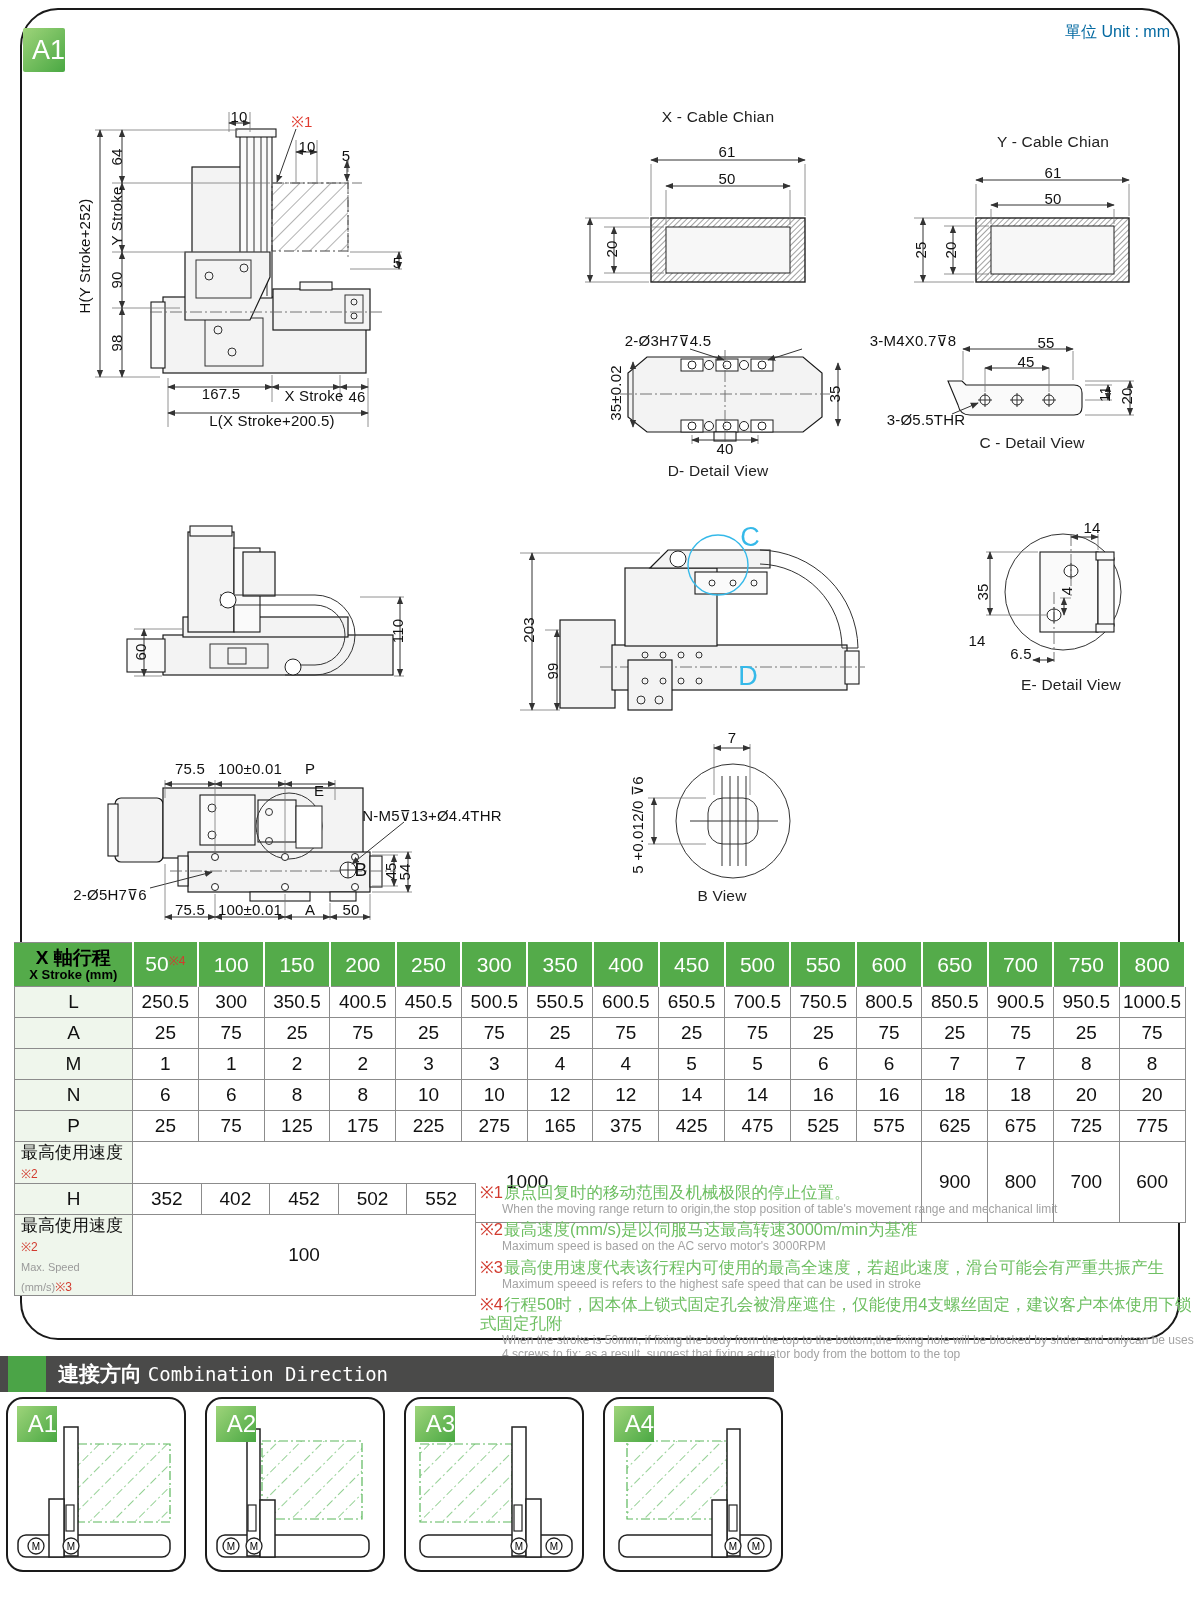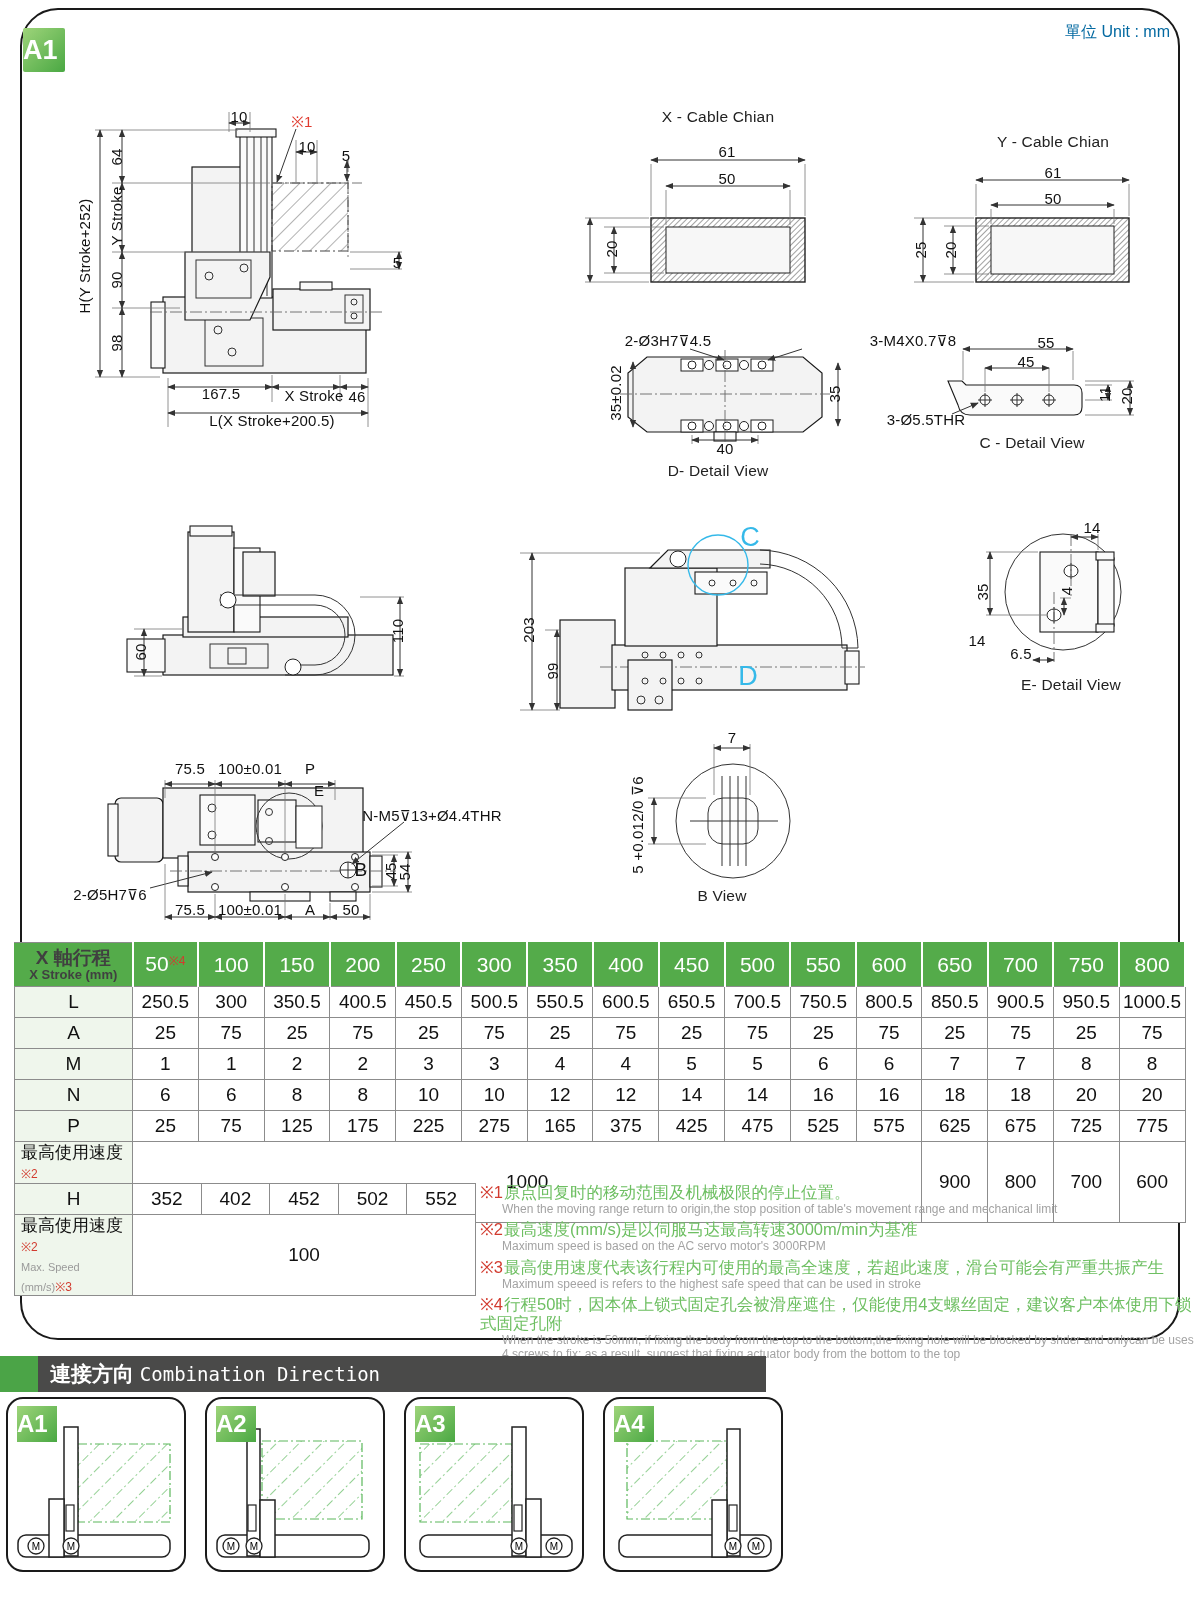--- a/index.html
+++ b/index.html
@@ -1,52 +1,52 @@
 <!DOCTYPE html>
 <html><head>
 <meta charset="utf-8">
 <style>
   html,body{margin:0;padding:0;background:#fff;}
   body{width:1200px;height:1597px;position:relative;font-family:"Liberation Sans",sans-serif;color:#111;}
   .sheet{position:absolute;left:20px;top:8px;width:1156px;height:1328px;border:2.5px solid #1a1a1a;border-radius:38px;background:#fff;}
-  .badge{position:absolute;display:flex;align-items:center;justify-content:flex-start;background:linear-gradient(135deg,#9ed47a,#4aa843);color:#fff;font-weight:bold;}
+  .badge{position:absolute;display:flex;align-items:center;justify-content:flex-end;background:linear-gradient(135deg,#9ed47a,#4aa843);color:#fff;font-weight:normal;}
   .badge.main{left:23px;top:28px;width:42px;height:44px;font-size:27px;border-radius:2px;}
   .unit{position:absolute;left:1000px;top:22px;width:170px;text-align:right;font-size:16px;color:#0369a1;}
   
   #dim-layer{position:absolute;left:0;top:0;width:1200px;height:940px;pointer-events:none;}
   .dim{position:absolute;transform:translate(-50%,-50%);font-size:15px;color:#111;white-space:nowrap;letter-spacing:.2px;}
   .dim.title{font-size:15.5px;color:#222;}
   .dim.red{color:#e03a2f;}
   .dim.cyan{color:#35b9e9;font-size:27px;}
   .dim.big{font-size:19px;}
   svg text{font-family:"Liberation Sans",sans-serif;}
   
   table{border-collapse:collapse;table-layout:fixed;}
   .spec{position:absolute;background:#fff;}
   .spec th,.spec td{border:1px solid #8c8c8c;text-align:center;padding:0;overflow:hidden;}
   .spec .ghead{background:#54ab4a;color:#fff;border-left:2px solid #fff;border-right:2px solid #fff;border-top:1px solid #54ab4a;font-weight:normal;}
-  .spec .corner{background:#54ab4a;color:#404040;line-height:1.05;border-left:1px solid #54ab4a;}
+  .spec .corner{background:#54ab4a;color:#000000;line-height:1.05;border-left:1px solid #54ab4a;}
   .spec .corner .zh{font-size:19px;display:block;}
   .spec .corner .en{font-size:13px;display:block;}
   .spec .stroke-v{font-size:21px;}
   .ref4{color:#d23b2f;font-size:12px;vertical-align:super;}
   .spec td{font-size:19px;color:#111;}
   .spec tr td:first-child{background:#eff6ec;font-size:19px;}
   .speed-label{background:#eff6ec;text-align:left !important;padding-left:6px !important;line-height:1.05;}
   .speed-label .zh{font-size:17px;color:#111;}
   .speed-label .en{font-size:11px;color:#9a9a9a;}
   .speed-label .mark{color:#d23b2f;font-size:12px;}
   
   .notes{position:absolute;left:480px;top:1183px;width:715px;}
   .note{margin-bottom:4px;}
   .note .l1{font-size:16.5px;color:#6ebf62;line-height:1.15;}
   .note .l1 .mark{color:#d23b2f;margin-right:1px;}
   .note .l2{font-size:12px;color:#a3a3a3;margin-left:22px;line-height:1.2;}
   
-  .footbar{position:absolute;left:0;top:1356px;width:766px;height:36px;background:#4a4a49;display:flex;align-items:center;}
+  .footbar{position:absolute;left:0;top:1356px;width:766px;height:36px;background:#4a4a49;display:flex;align-items:center;padding-left:8px;}
   .footbar .sq{width:38px;height:36px;background:#4ba447;}
   .footbar .t{color:#fff;margin-left:12px;font-size:21px;}
   .footbar .t .zh{font-weight:bold;font-family:"Liberation Sans",sans-serif;}
   .footbar .t .en{font-family:"DejaVu Sans Mono",monospace;font-size:19px;}
   .card{position:absolute;top:1397px;width:176px;height:171px;border:2.5px solid #1a1a1a;border-radius:17px;background:#fff;}
   .card .badge{left:9px;top:7px;width:40px;height:36px;font-size:24px;}
   .card svg{position:absolute;left:0;top:0;}
 </style>
 </head>
 <body>

